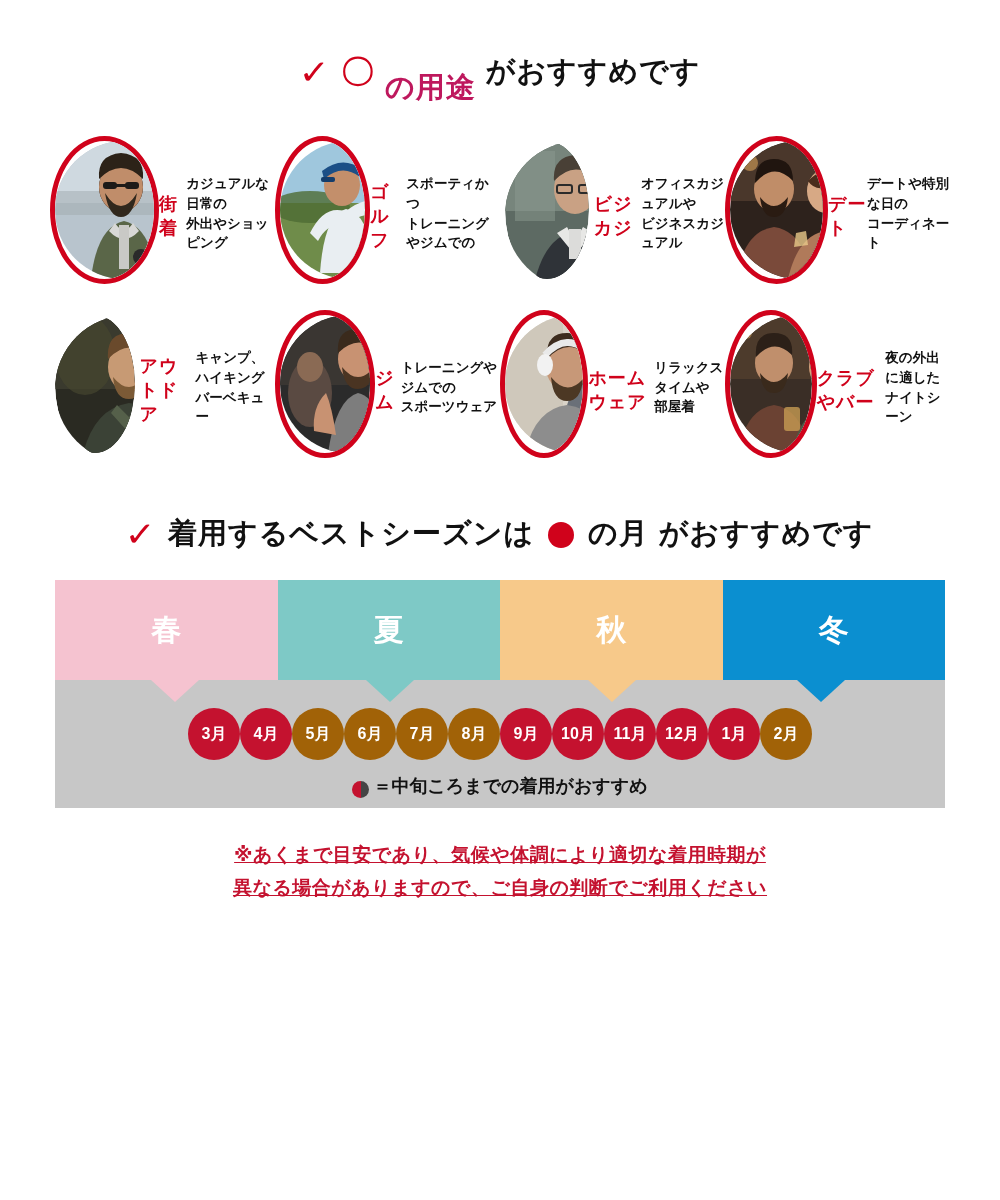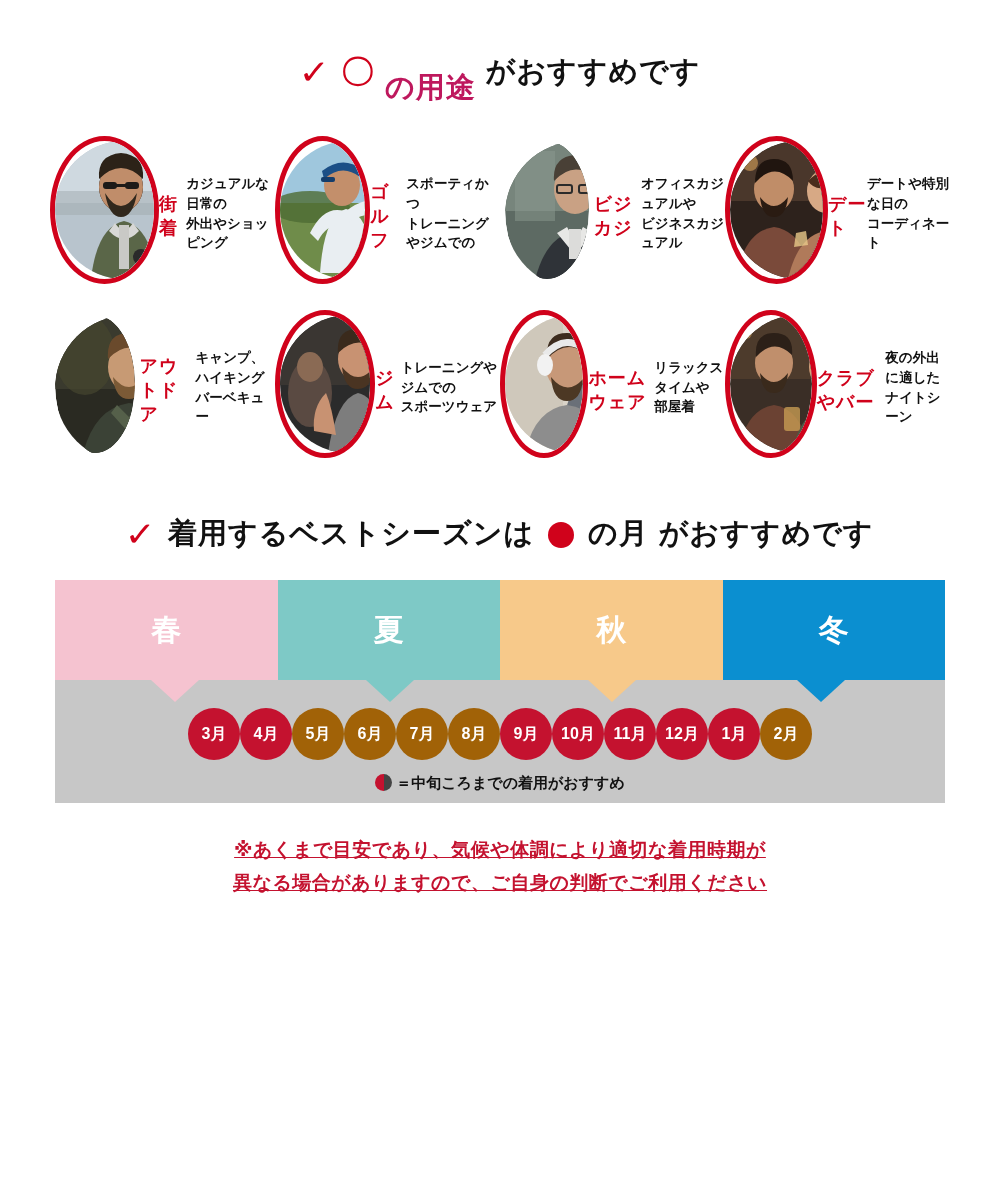--- a/index.html
+++ b/index.html
@@ -135,25 +135,25 @@
     justify-content: center;
     color: #ffffff;
     font-size: 16px;
     font-weight: bold;
     background: #a16207;
     flex: 0 0 auto;
   }
   .month.on { background: #c4122f; }
   .legend {
     display: flex;
-    align-items: flex-start;
+    align-items: flex-end;
     justify-content: center;
     gap: 4px;
     margin-top: 14px;
-    font-size: 15px;
+    font-size: 18px;
     font-weight: bold;
     color: #111;
     font-family: Liberation Mono, monospace;
   }
   .legend-dot {
     width: 17px; height: 17px;
     border-radius: 50%;
     background: linear-gradient(to right, #c4122f 50%, #444 50%);
     display: inline-block;
   }

